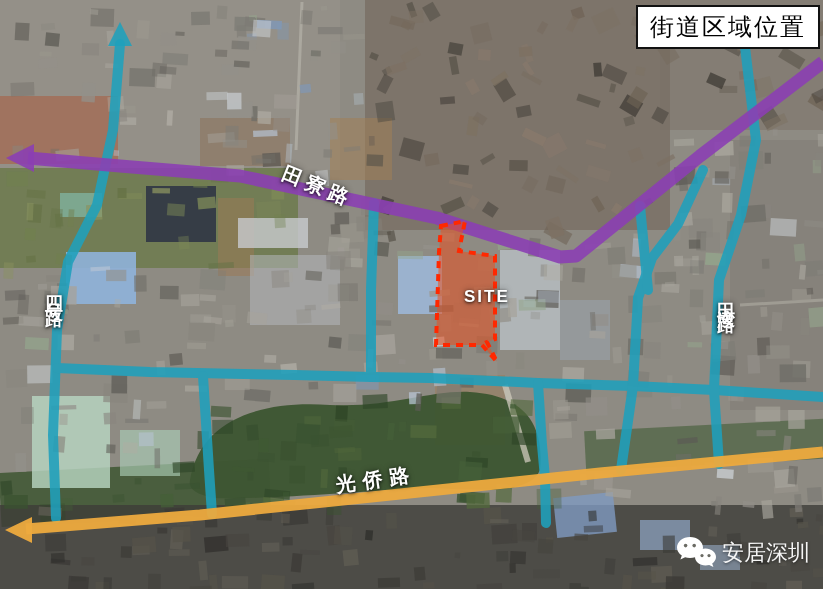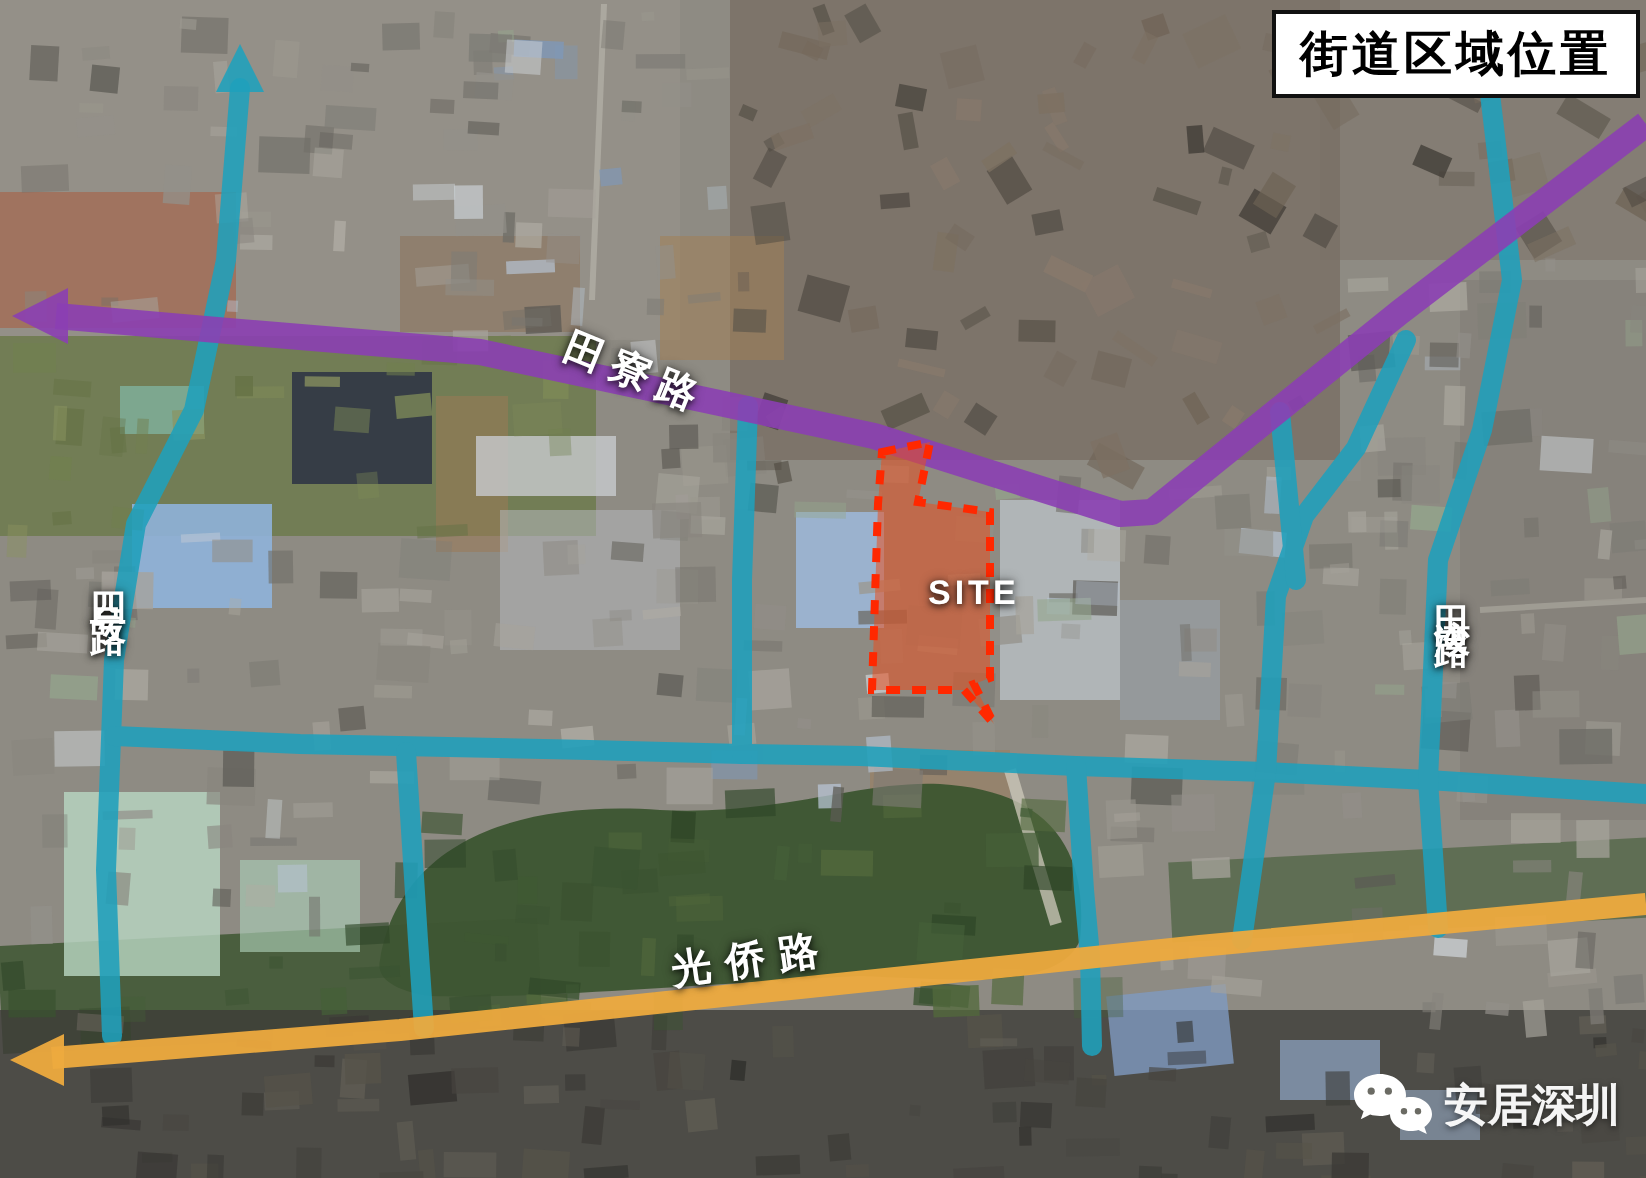--- a/index.html
+++ b/index.html
@@ -17,25 +17,25 @@
   .label-tianliao{left:288px;top:160px;font-size:20px;letter-spacing:5px;transform:rotate(22deg);transform-origin:left top;}
   .label-guangqiao{left:334px;top:472px;font-size:20px;letter-spacing:7px;transform:rotate(-8deg);transform-origin:left top;}
   .label-vert{writing-mode:vertical-rl;text-orientation:upright;font-size:18px;letter-spacing:7px;}
   .label-sihao{left:42px;top:282px;}
   .label-tianwan{left:714px;top:288px;}
   .label-site{left:444px;top:287px;width:60px;text-align:left;font-size:17px;font-weight:600;letter-spacing:2px;margin-left:20px;}
   .title-box{
     position:absolute;left:636px;top:5px;width:184px;height:44px;
     background:#fff;border:2px solid #111;box-sizing:border-box;
     display:flex;align-items:center;justify-content:center;
-    font-size:24px;font-weight:700;letter-spacing:2px;color:#000;
+    font-size:24px;font-weight:400;letter-spacing:2px;color:#000;
   }
   .watermark{
     position:absolute;left:676px;top:536px;display:flex;align-items:center;gap:6px;
-    color:rgba(255,255,255,.95);font-size:22px;font-weight:700;
+    color:rgba(255,255,255,.95);font-size:22px;font-weight:400;
     text-shadow:0 1px 3px rgba(0,0,0,.55);
   }
   .watermark svg{position:static;display:block;}
 </style>
 </head>
 <body>
 
 <div class="stage">
 
   <svg width="823" height="589" viewBox="0 0 823 589">

